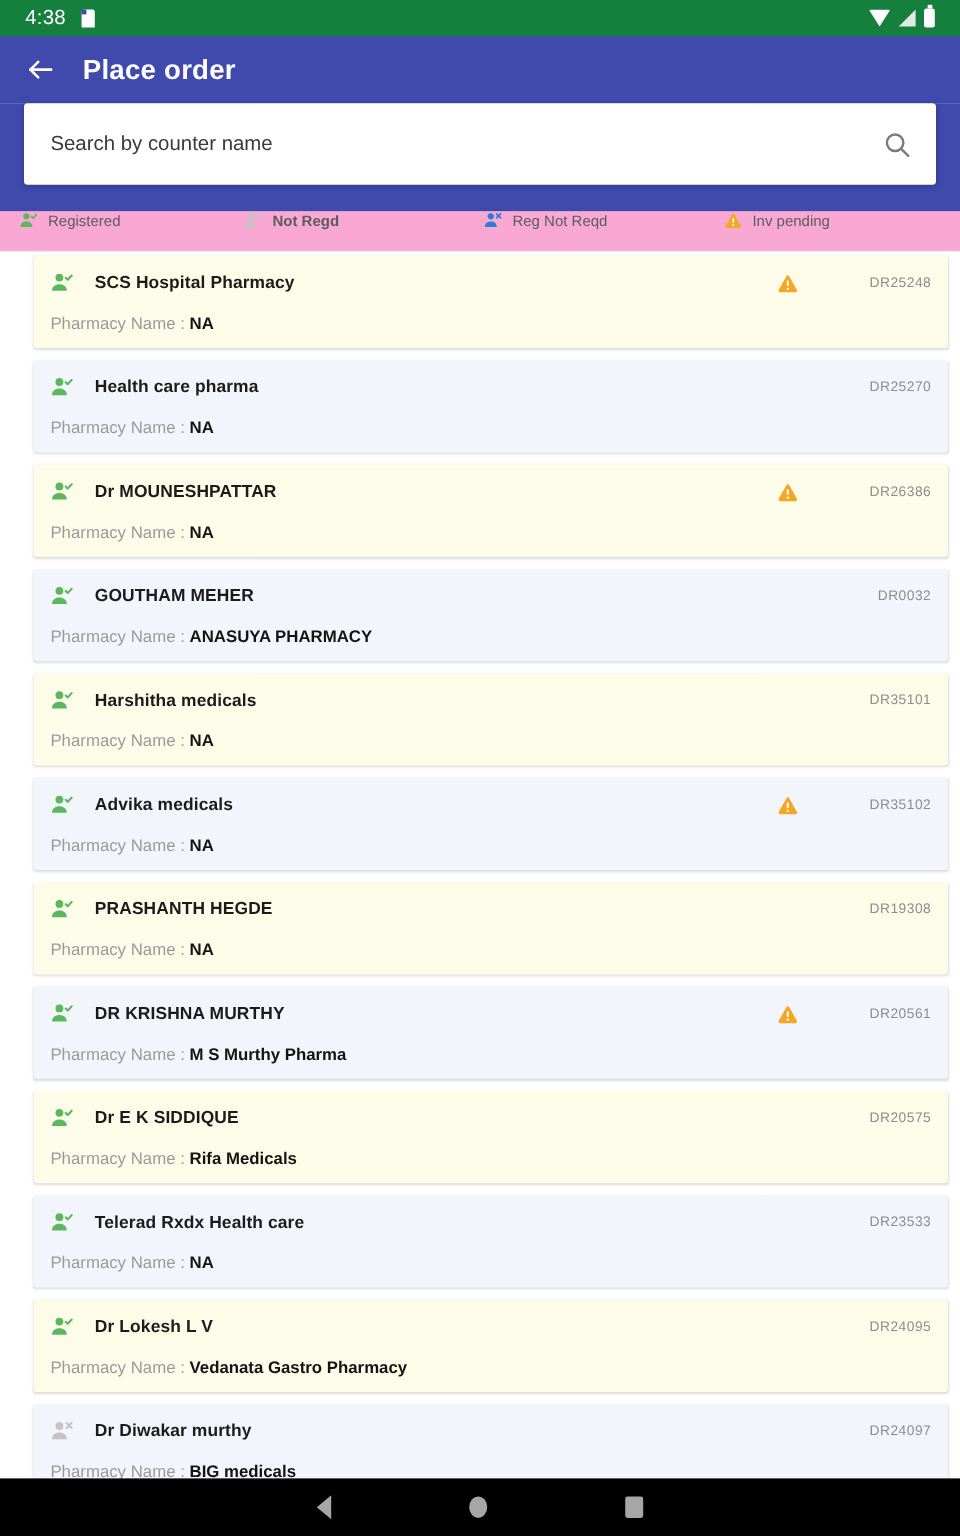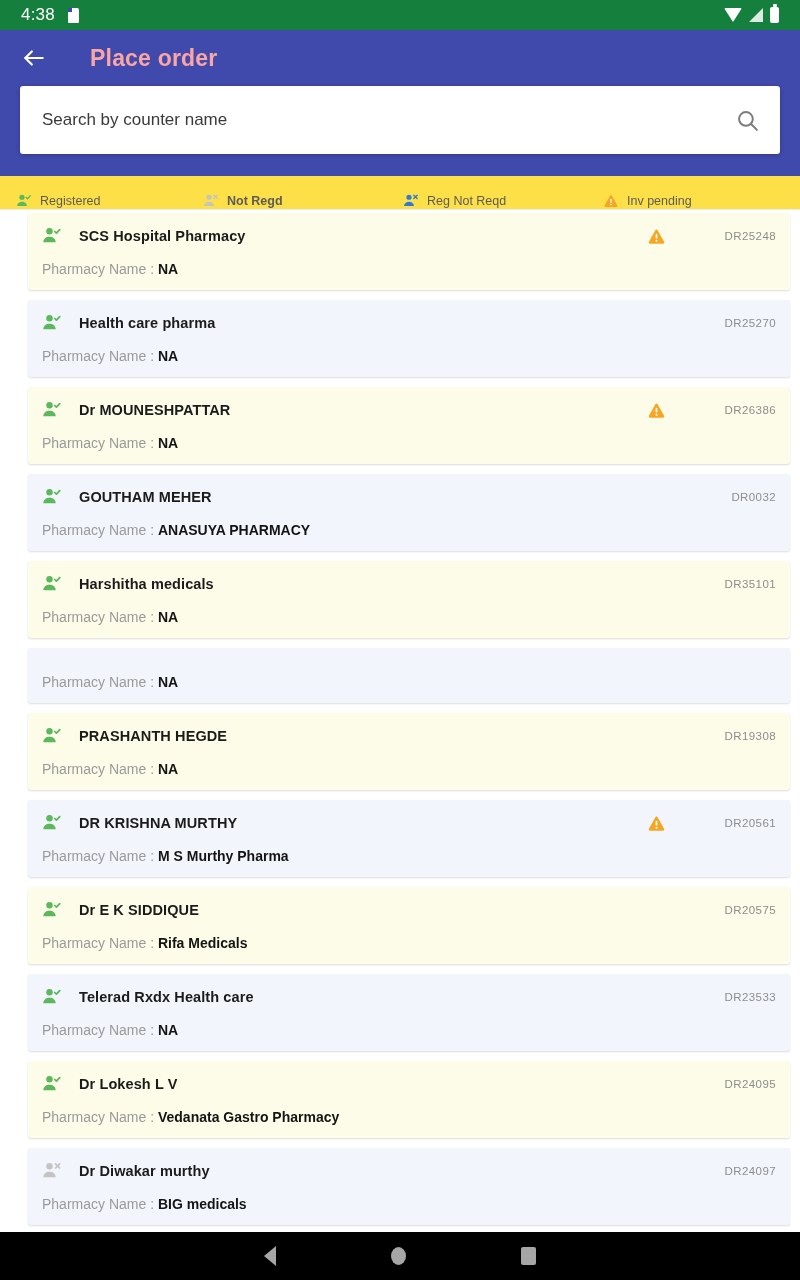--- a/index.html
+++ b/index.html
@@ -42,22 +42,22 @@
   .appbar {
     height: 56px; background: #4049AC;
     display: flex; align-items: center; padding: 0 0 0 14px;
   }
   .back-btn {
     width: 40px; height: 40px; display:flex; align-items:center; justify-content:center;
     cursor: pointer;
   }
   .back-btn svg { width: 26px; height: 26px; }
   .appbar-title {
-    color: #fca5a5; font-size: 23px; font-weight: 700;
-    margin-left: 36px; letter-spacing: .2px;
+    color: #ffffff; font-size: 23px; font-weight: 700;
+    margin-left: 15px; letter-spacing: .2px;
   }
 
   
   .search-wrap {
     background: #4049AC; padding: 0 20px 22px 20px;
     position: relative;
   }
   .search-box {
     background: #fff; border-radius: 3px; height: 68px;
     display: flex; align-items: center; padding: 0 20px 0 22px;
@@ -66,24 +66,24 @@
   .search-input {
     border: 0; outline: 0; flex: 1; font-size: 17px;
     font-family: "Liberation Sans", sans-serif; color: #303030;
     background: transparent;
   }
   .search-input::placeholder { color: #3a3a3a; opacity: 1; }
   .search-icon svg { width: 25px; height: 25px; display:block; }
 
   
   .legend {
-    display: flex; align-items: flex-end;
+    display: flex; align-items: flex-start;
     height: 34px; padding: 0 20px 0 16px;
     border-bottom: 1px solid #ececec;
-    background: #fde047;
+    background: #f9a8d4;
   }
   .legend-item { display: flex; align-items: center; }
   .legend-item:nth-child(1){ width: 187px; }
   .legend-item:nth-child(2){ width: 200px; font-weight: bold; }
   .legend-item:nth-child(3){ width: 200px; }
   .legend-label { font-size: 12.5px; color: #5c5c5c; margin-left: 8px; }
   .legend-ico { width: 16px; height: 16px; display:block; }
 
   
   .list { background: #fff; padding: 3px 0 0 0; height: 1052px; overflow: hidden; }
@@ -270,20 +270,36 @@
             <circle cx="9" cy="6.4" r="3.9" fill="#5CB85C"></circle>
             <path d="M1.6 19.6c0-4.3 3.3-6.6 7.4-6.6s7.4 2.3 7.4 6.6z" fill="#5CB85C"></path>
             <path d="M15.3 6.6l2 2 4-4.3" fill="none" stroke="#5CB85C" stroke-width="2.1" stroke-linecap="round" stroke-linejoin="round"></path>
           </svg>
           <span class="card-name">Harshitha medicals</span>
           <span class="card-code">DR35101</span>
         </div>
         <div class="card-sub"><span>Pharmacy Name : </span><b>NA</b></div>
       </div>
       <div class="card b">
+        <div class="card-top">
+          <svg class="card-ico" viewBox="0 0 24 24">
+            <circle cx="9" cy="6.4" r="3.9" fill="#5CB85C"></circle>
+            <path d="M1.6 19.6c0-4.3 3.3-6.6 7.4-6.6s7.4 2.3 7.4 6.6z" fill="#5CB85C"></path>
+            <path d="M15.3 6.6l2 2 4-4.3" fill="none" stroke="#5CB85C" stroke-width="2.1" stroke-linecap="round" stroke-linejoin="round"></path>
+          </svg>
+          <span class="card-name">Advika medicals</span>
+          <span style="margin-left: auto; display: flex;">
+            <svg class="card-warn" viewBox="0 0 24 24">
+              <path d="M12 3.1c.6 0 1.1.3 1.4.9l8.2 14.6c.6 1.1-.2 2.4-1.4 2.4H3.8c-1.2 0-2-1.3-1.4-2.4L10.6 4c.3-.6.8-.9 1.4-.9z" fill="#F5A623"></path>
+              <rect x="10.9" y="8.6" width="2.2" height="6" rx="1.1" fill="#fff"></rect>
+              <circle cx="12" cy="17.3" r="1.25" fill="#fff"></circle>
+            </svg>
+          </span>
+          <span class="card-code" style="margin-left: 24px;">DR35102</span>
+        </div>
         <div class="card-sub"><span>Pharmacy Name : </span><b>NA</b></div>
       </div>
       <div class="card y">
         <div class="card-top">
           <svg class="card-ico" viewBox="0 0 24 24">
             <circle cx="9" cy="6.4" r="3.9" fill="#5CB85C"></circle>
             <path d="M1.6 19.6c0-4.3 3.3-6.6 7.4-6.6s7.4 2.3 7.4 6.6z" fill="#5CB85C"></path>
             <path d="M15.3 6.6l2 2 4-4.3" fill="none" stroke="#5CB85C" stroke-width="2.1" stroke-linecap="round" stroke-linejoin="round"></path>
           </svg>
           <span class="card-name">PRASHANTH HEGDE</span>

